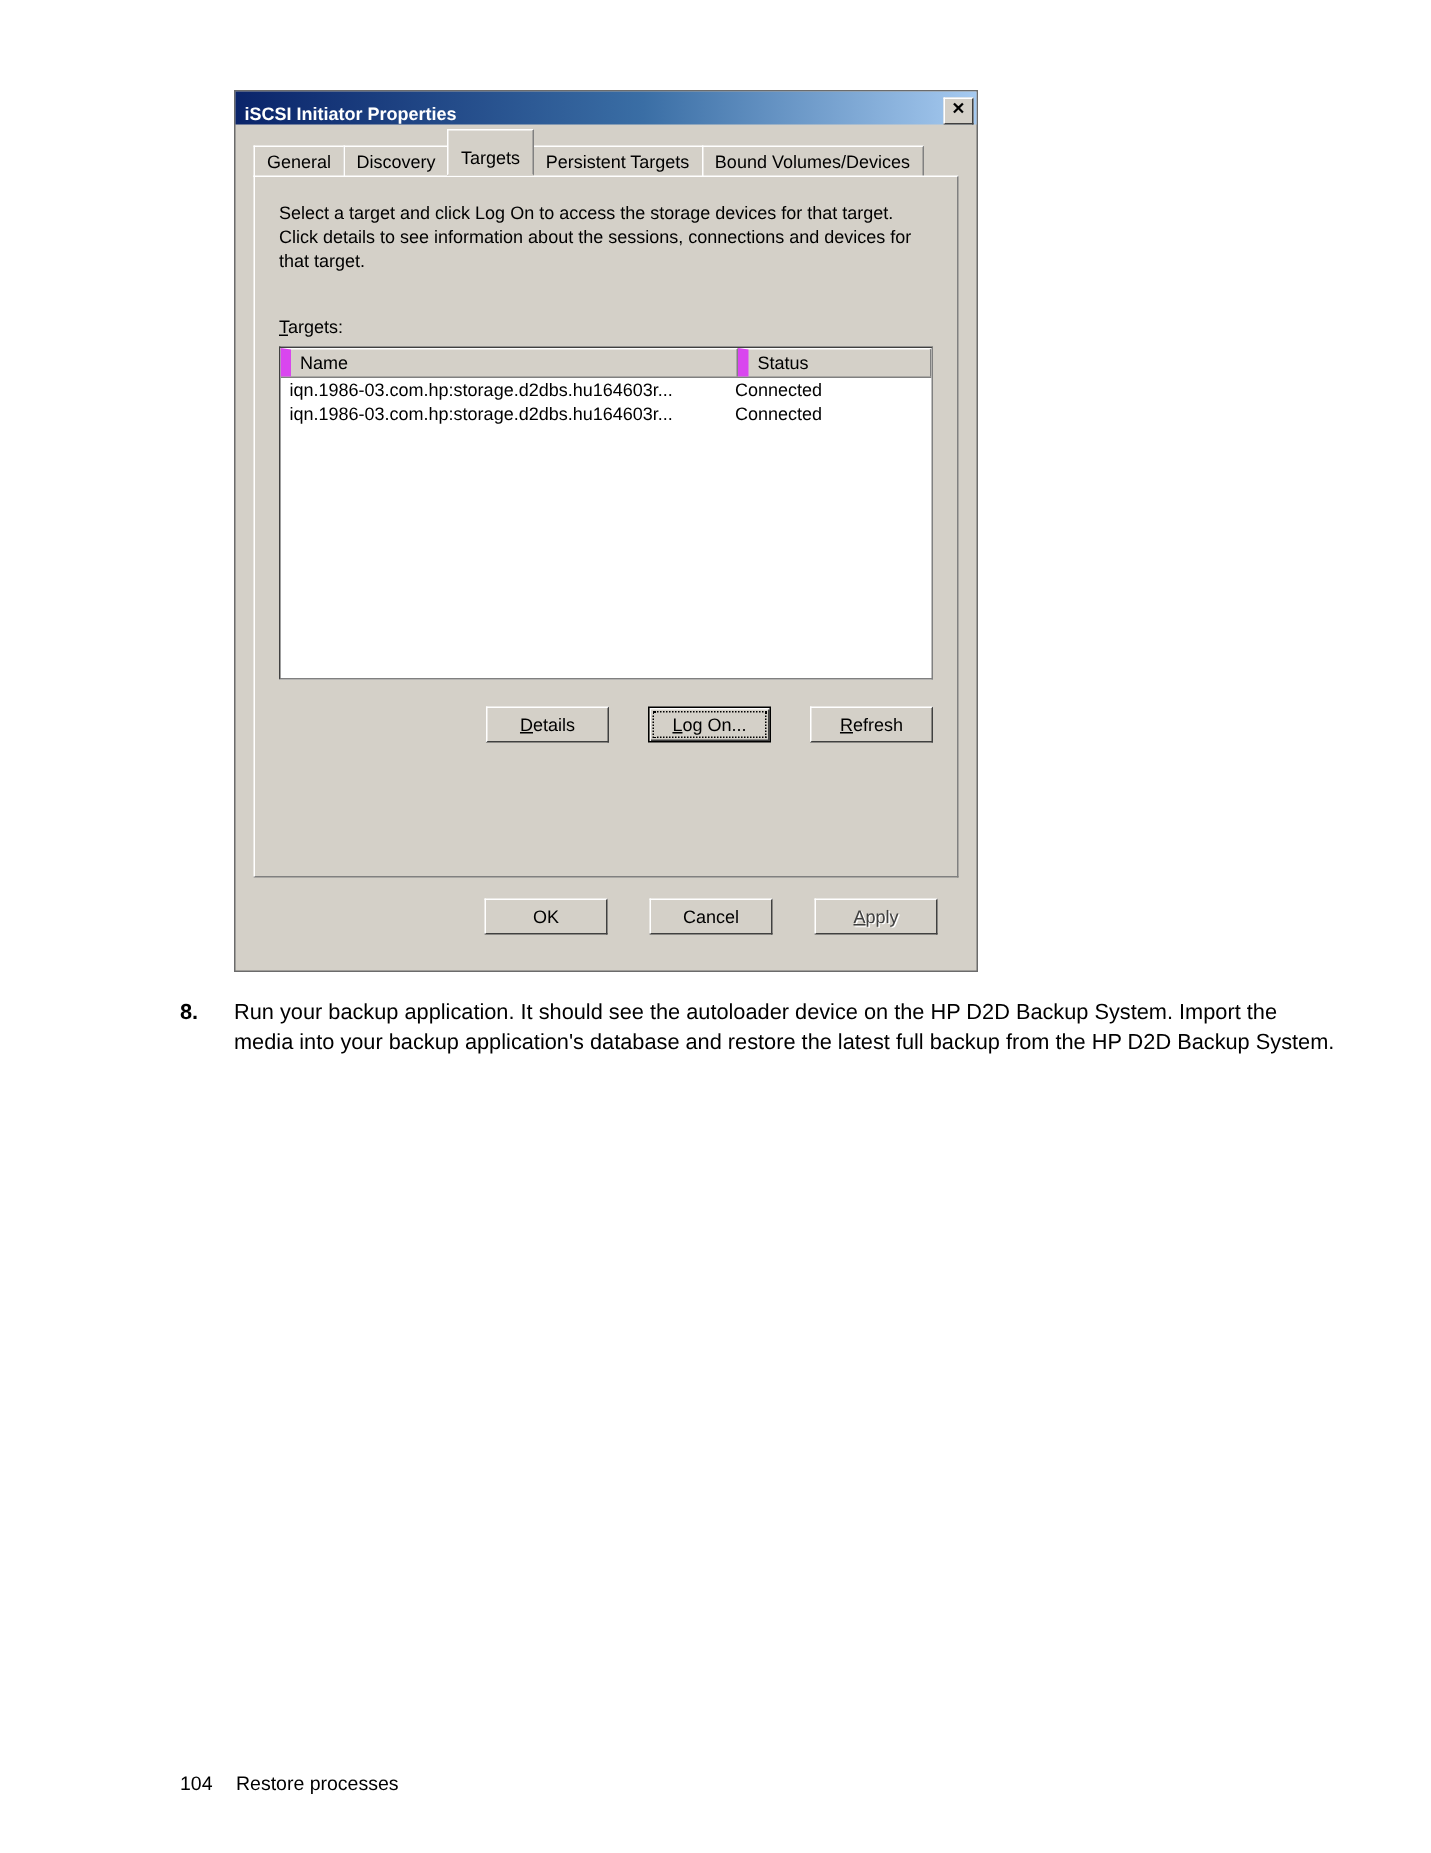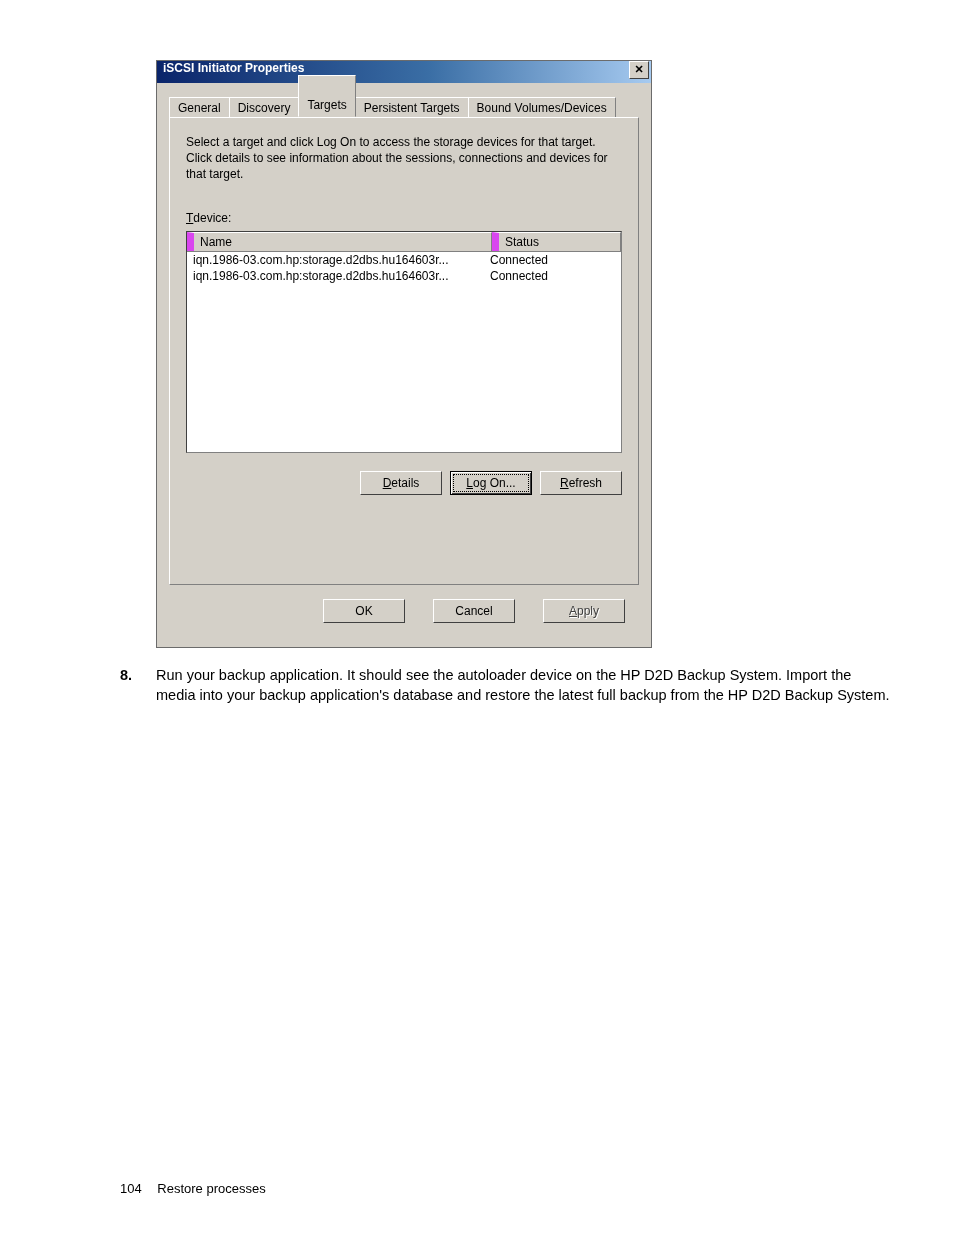--- a/index.html
+++ b/index.html
@@ -43,21 +43,21 @@
     border: 1px solid #6b6b6b;
     background: #d4d0c8;
     font-family: Tahoma, Arial, sans-serif;
     font-size: 12px;
   }
   .titlebar {
     height: 22px;
     background: linear-gradient(to right, #0a246a 0%, #3a6ea5 55%, #a6caf0 100%);
     color: #fff;
     display: flex;
-    align-items: flex-start;
+    align-items: flex-end;
     padding: 0 2px 0 6px;
     font-weight: bold;
     gap: 28px;
   }
   .titlebar-text { flex: 1; font-size: 12px; }
   .titlebar-close {
     width: 18px; height: 16px;
     background: #d4d0c8;
     border: 1px solid #fff;
     border-right-color: #404040;
@@ -85,21 +85,21 @@
     border-bottom: none;
     border-top-color: #fff;
     border-left-color: #fff;
     margin-right: -1px;
     font-size: 12px;
     position: relative;
     top: 1px;
   }
   .tab.active {
     background: #d4d0c8;
-    padding-top: 22px;
+    padding-top: 11px;
     padding-bottom: 4px;
     top: 0;
     z-index: 2;
     border-bottom: 1px solid #d4d0c8;
   }
   .tabpanel {
     border-top: 1px solid #fff;
     border-left: 1px solid #fff;
     border-right: 1px solid #808080;
     border-bottom: 1px solid #808080;
@@ -141,21 +141,21 @@
   .lv-row {
     display: flex;
     font-size: 12px;
   }
   .lv-cell { padding: 1px 6px; white-space: nowrap; overflow: hidden; }
   .lv-cell.name { flex: 0 0 285px; }
   .lv-cell.status { flex: 1; }
   .btnrow {
     display: flex;
     justify-content: flex-end;
-    gap: 8px;
+    gap: 26px;
     margin-top: 18px;
   }
   .winbtn {
     min-width: 82px;
     height: 24px;
     background: #d4d0c8;
     border: 1px solid #fff;
     border-right-color: #404040;
     border-bottom-color: #404040;
     font-size: 12px;
@@ -207,21 +207,21 @@
         <div class="tab">General</div>
         <div class="tab">Discovery</div>
         <div class="tab active">Targets</div>
         <div class="tab">Persistent Targets</div>
         <div class="tab">Bound Volumes/Devices</div>
       </div>
       <div class="tabpanel">
         <div class="instruction">Select a target and click Log On to access the storage devices for that target. Click details to see information about the sessions, connections and devices for that target.</div>
 
         <div class="targets-label">
-          <span class="under">T</span><span>device:</span>
+          <span class="under">T</span><span>argets:</span>
         </div>
 
         <div class="listview">
           <div class="lv-header">
             <div class="lv-col name">Name</div>
             <div class="lv-col status">Status</div>
           </div>
           <div class="lv-row">
             <div class="lv-cell name">iqn.1986-03.com.hp:storage.d2dbs.hu164603r...</div>
             <div class="lv-cell status">Connected</div>

